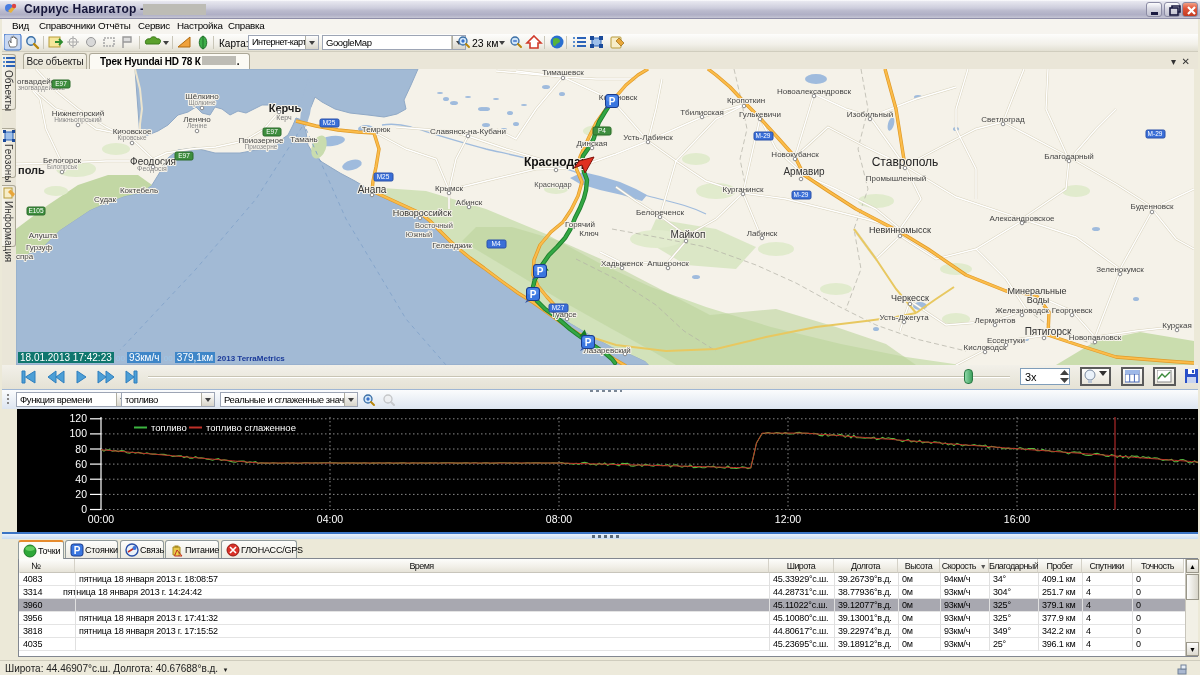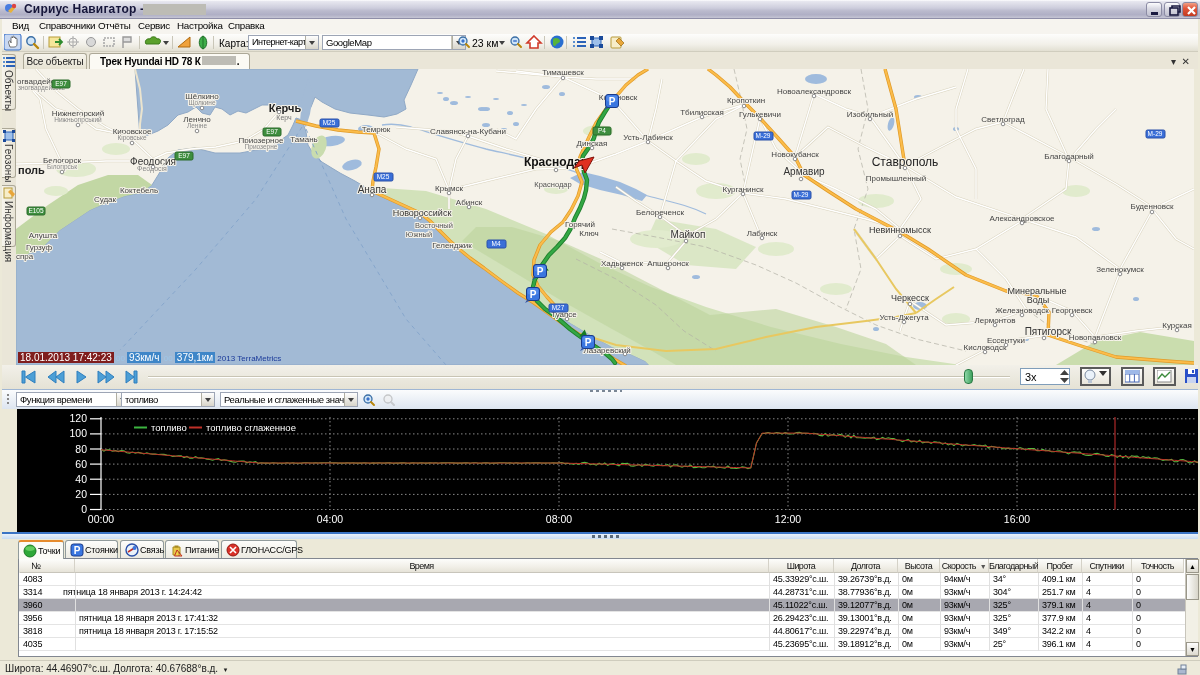--- a/index.html
+++ b/index.html
@@ -628,21 +628,21 @@
         <text x="0" y="3.8" font-size="10" font-weight="bold" fill="#fff" text-anchor="middle">P</text>
       </g>
 <g transform="translate(572 273)">
         <path d="M-6,6 L-8,9 L-4,7 Z" fill="#2A50A8"></path>
         <rect x="-6.5" y="-6.5" width="13" height="13" rx="2.5" fill="#3A76E0" stroke="#1A3A8A"></rect>
         <rect x="-5.5" y="-5.5" width="11" height="6" rx="2" fill="#5A92EE" opacity=".65"></rect>
         <text x="0" y="3.8" font-size="10" font-weight="bold" fill="#fff" text-anchor="middle">P</text>
       </g>
 </svg>
 <div style="position:absolute;left:2px;top:283px;height:12px;font-size:10px;color:#fff;white-space:nowrap">
-<span style="background:#7f1d1d;padding:0 2px">18.01.2013 17:42:23</span><span style="color:#9EC6E8;font-size:8px"> 00 </span><span style="background:#3E86C8;padding:0 2px">93км/ч</span><span style="color:#9EC6E8;font-size:8px"> 00 </span><span style="background:#3E86C8;padding:0 2px">379,1км</span><span style="color:#1A3A9A;font-size:8px;font-weight:normal"> 2013 TerraMetrics</span>
+<span style="background:#0f766e;padding:0 2px">18.01.2013 17:42:23</span><span style="color:#9EC6E8;font-size:8px"> 00 </span><span style="background:#3E86C8;padding:0 2px">93км/ч</span><span style="color:#9EC6E8;font-size:8px"> 00 </span><span style="background:#3E86C8;padding:0 2px">379,1км</span><span style="color:#1A3A9A;font-size:8px;font-weight:bold"> 2013 TerraMetrics</span>
 </div>
 </div>
 <div class="abs" id="playrow">
 <svg class="abs" style="left:18px;top:5px" width="120" height="14" viewBox="0 0 120 14">
 <path d="M2,1 L5,1 5,13 2,13 Z" fill="#4D9FD6" stroke="#2E7EBE" stroke-width="1"></path>
       <path d="M15,7 L15,1 5.5,7 15,13 Z" fill="#4D9FD6" stroke="#2E7EBE" stroke-width="1"></path>
 <path d="M36,7 L36,1 28,7 36,13 Z" fill="#4D9FD6" stroke="#2E7EBE" stroke-width="1"></path>
       <path d="M44,7 L44,1 36,7 44,13 Z" fill="#4D9FD6" stroke="#2E7EBE" stroke-width="1"></path>
 <path d="M57,1 L66,7 57,13 Z" fill="#4D9FD6" stroke="#2E7EBE" stroke-width="1"></path>
 <path d="M78,1 L86,7 78,13 Z" fill="#4D9FD6" stroke="#2E7EBE" stroke-width="1"></path>
@@ -785,20 +785,21 @@
 <div class="th" style="left:815px;width:64px;">Долгота</div>
 <div class="th" style="left:879px;width:42px;">Высота</div>
 <div class="th" style="left:921px;width:49px;">Скорость<span style="margin-left:4px;font-size:7px;color:#555">▼</span></div>
 <div class="th" style="left:970px;width:49px;">Благодарный</div>
 <div class="th" style="left:1019px;width:44px;">Пробег</div>
 <div class="th" style="left:1063px;width:50px;">Спутники</div>
 <div class="th" style="left:1113px;width:52px;">Точность</div>
 <div class="th" style="left:0px;width:1px;border:none"></div>
 <div class="tr" style="top:14px">
 <span class="td" style="left:4px;width:50px">4083</span>
+<span class="td" style="left:60px;width:688px">пятница 18 января 2013 г. 18:08:57</span>
 <span class="td" style="left:754px;width:59px">45.33929°с.ш.</span>
 <span class="td" style="left:819px;width:58px">39.26739°в.д.</span>
 <span class="td" style="left:883px;width:36px">0м</span>
 <span class="td" style="left:925px;width:43px">94км/ч</span>
 <span class="td" style="left:974px;width:43px">34°</span>
 <span class="td" style="left:1023px;width:38px">409.1 км</span>
 <span class="td" style="left:1067px;width:44px">4</span>
 <span class="td" style="left:1117px;width:46px">0</span>
 </div>
 <div class="tr" style="top:27px">
@@ -820,21 +821,21 @@
 <span class="td" style="left:883px;width:36px">0м</span>
 <span class="td" style="left:925px;width:43px">93км/ч</span>
 <span class="td" style="left:974px;width:43px">325°</span>
 <span class="td" style="left:1023px;width:38px">379.1 км</span>
 <span class="td" style="left:1067px;width:44px">4</span>
 <span class="td" style="left:1117px;width:46px">0</span>
 </div>
 <div class="tr" style="top:53px">
 <span class="td" style="left:4px;width:50px">3956</span>
 <span class="td" style="left:60px;width:688px">пятница 18 января 2013 г. 17:41:32</span>
-<span class="td" style="left:754px;width:59px">26.29423°с.ш.</span>
+<span class="td" style="left:754px;width:59px">45.10080°с.ш.</span>
 <span class="td" style="left:819px;width:58px">39.13001°в.д.</span>
 <span class="td" style="left:883px;width:36px">0м</span>
 <span class="td" style="left:925px;width:43px">93км/ч</span>
 <span class="td" style="left:974px;width:43px">325°</span>
 <span class="td" style="left:1023px;width:38px">377.9 км</span>
 <span class="td" style="left:1067px;width:44px">4</span>
 <span class="td" style="left:1117px;width:46px">0</span>
 </div>
 <div class="tr" style="top:66px">
 <span class="td" style="left:4px;width:50px">3818</span>

